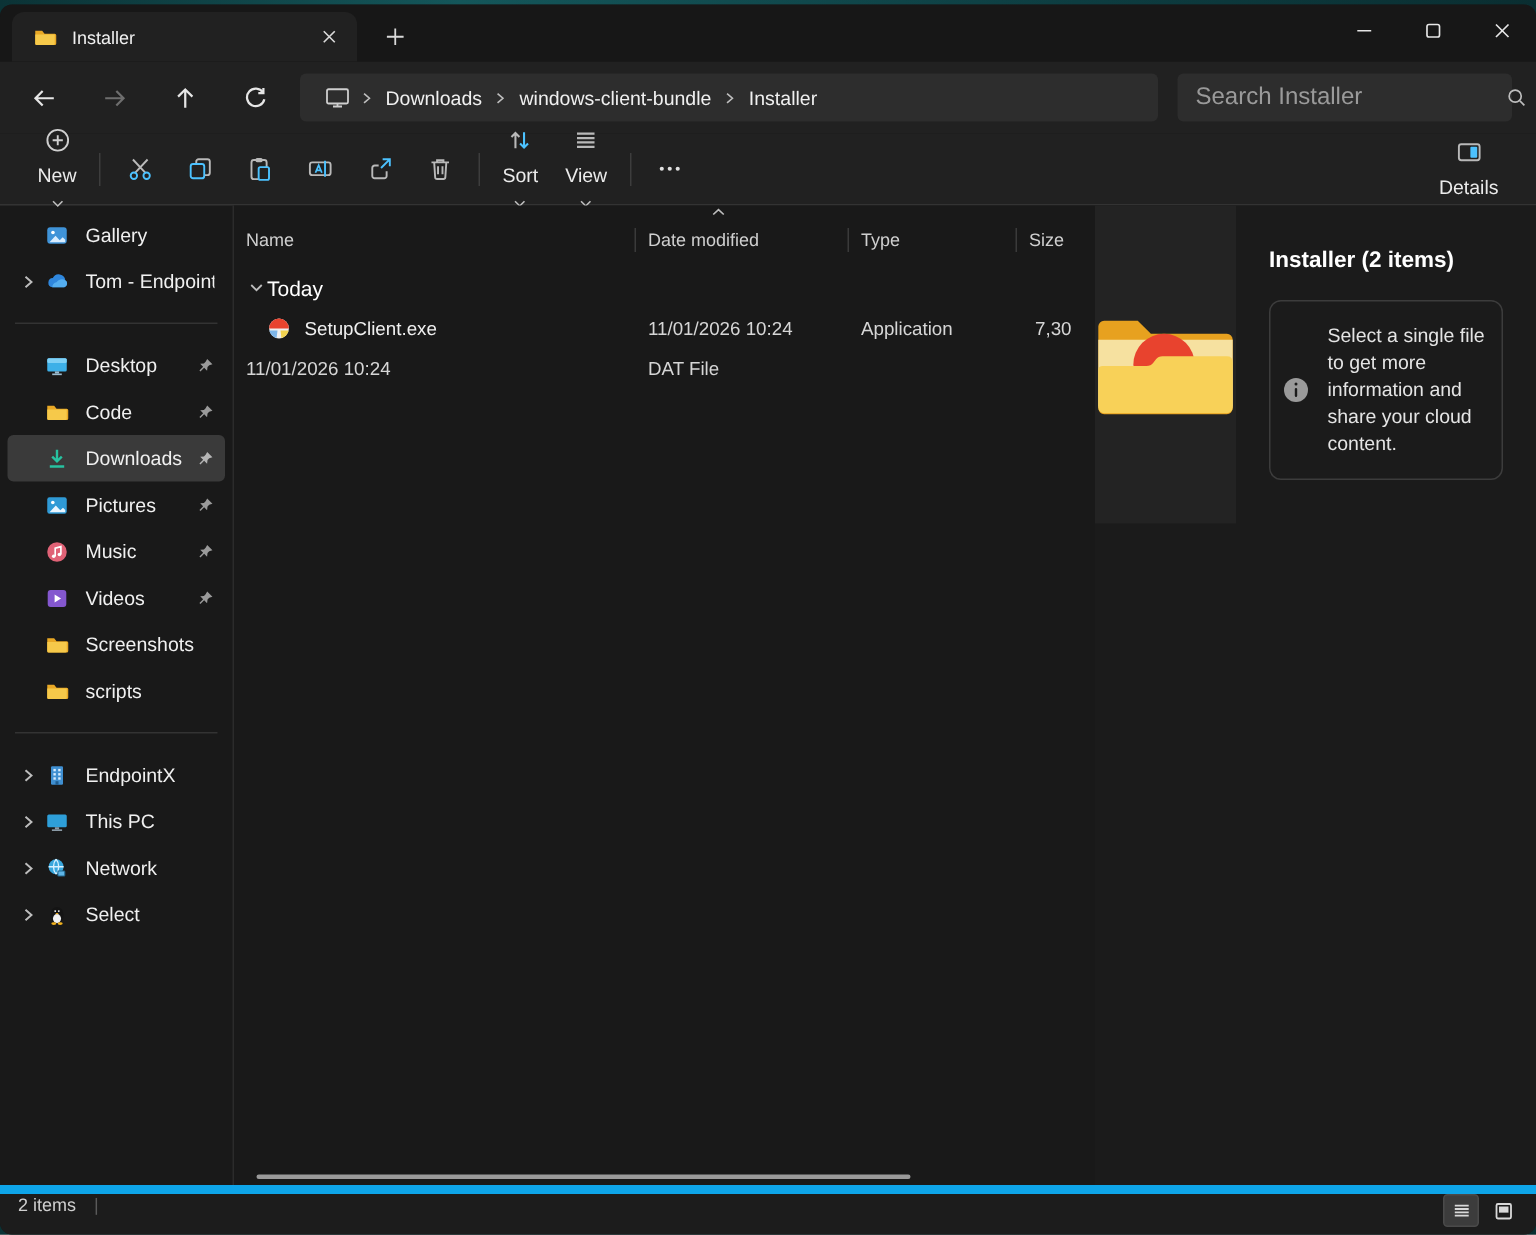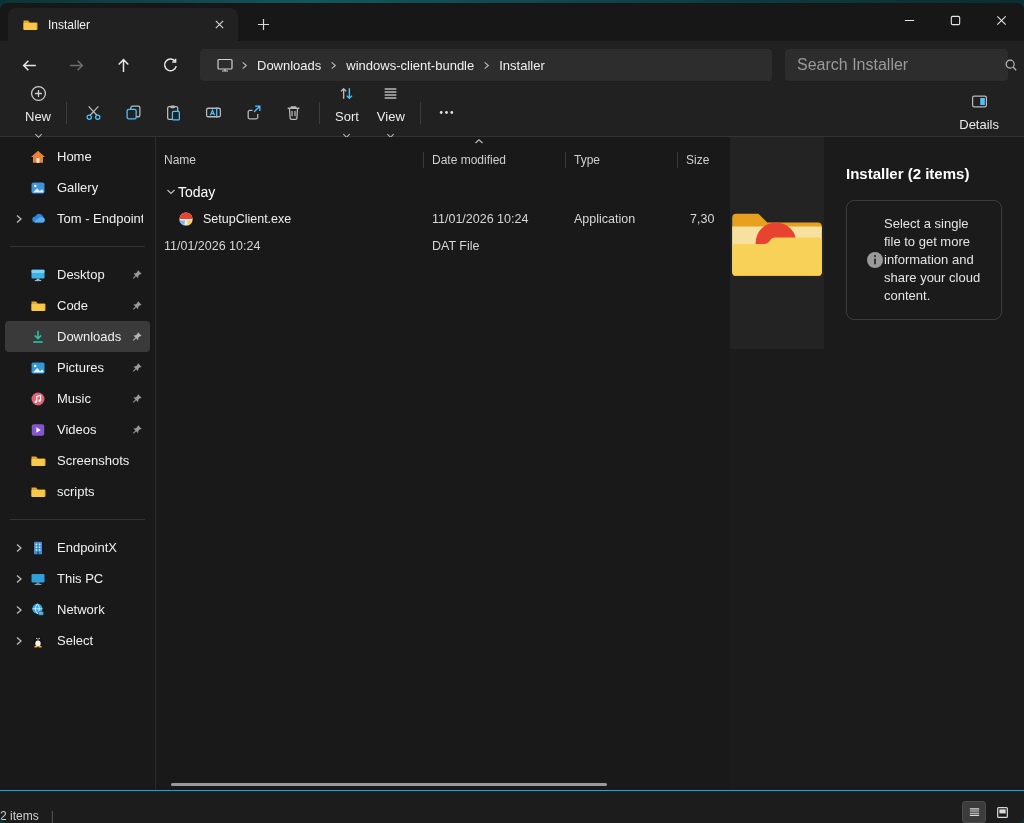--- a/index.html
+++ b/index.html
@@ -67,25 +67,25 @@
   .name-cell .fico { width:16px; margin-right:9px; display:flex; }
   .cell { padding-left:8px; white-space:nowrap; }
   .size-cell { padding-left:12px; white-space:nowrap; }
   .hscroll { position:absolute; bottom:4px; left:15px; width:436px; height:3px; background:#9a9a9a; border-radius:2px; }
 
   
   .preview { flex:1; display:flex; background:#1b1b1b; }
   .pv-thumb { height:212px; background:#232323; display:flex; align-items:center; justify-content:center; flex:0 0 auto; }
   .pv-body { flex:1; padding:28px 22px 0 22px; }
   .pv-title { font-size:15px; font-weight:bold; color:#ffffff; margin-bottom:18px; }
-  .pv-card { border:1px solid #3c3c3c; border-radius:8px; padding:14px 19px; display:flex; gap:0; align-items:center; }
+  .pv-card { border:1px solid #3c3c3c; border-radius:8px; padding:14px 8px; display:flex; gap:12px; align-items:center; }
   .pv-card-text { font-size:13px; line-height:18px; color:#e4e4e4; }
 
   
-  .statusbar { height:33px; background:#1c1c1c; border-top:1px solid #0ea5e9; display:flex; align-items:flex-end; padding:0 10px 0 0; flex:0 0 auto; }
+  .statusbar { height:33px; background:#1c1c1c; border-top:6px solid #0ea5e9; display:flex; align-items:flex-start; padding:0 10px 0 12px; flex:0 0 auto; }
   .status-text { font-size:12px; color:#cfcfcf; }
   .status-sep { color:#5a5a5a; margin-left:12px; font-size:12px; }
   .statusbar .spacer { flex:1; }
   .view-toggle { width:24px; height:22px; border-radius:3px; display:flex; align-items:center; justify-content:center; margin-left:4px; }
   .view-toggle.active { background:#3c3c3c; border:1px solid #4a4a4a; }
 
   svg { display:block; }
 </style>
 </head>
 <body>
@@ -289,30 +289,20 @@
           </svg>
       </span>
       <span>Details</span>
     </div>
   </div>
 
   <div class="main">
 
     <div class="sidebar">
 
-      <div class="side-item">
-        <span class="side-chev"></span>
-        <span class="side-ico">
-          <svg width="16" height="16" viewBox="0 0 16 16">
-              <path d="M8 1.8L15 8h-2v5.8H3V8H1z" fill="#e8833a"></path>
-              <rect x="6.6" y="9.2" width="2.8" height="4.6" fill="#fdf3e3"></rect>
-            </svg>
-        </span>
-        <span class="side-label">Home</span>
-      </div>
 
       <div class="side-item">
         <span class="side-chev"></span>
         <span class="side-ico">
           <svg width="16" height="16" viewBox="0 0 16 16">
               <rect x="1.5" y="2.5" width="13" height="11" rx="2" fill="#3f93d8"></rect>
               <circle cx="5.3" cy="6" r="1.2" fill="#fff"></circle>
               <path d="M3 12.5L7 8.2l2.8 2.9 2-1.9 1.7 1.7v1.6z" fill="#d9edff"></path>
             </svg>
         </span>

